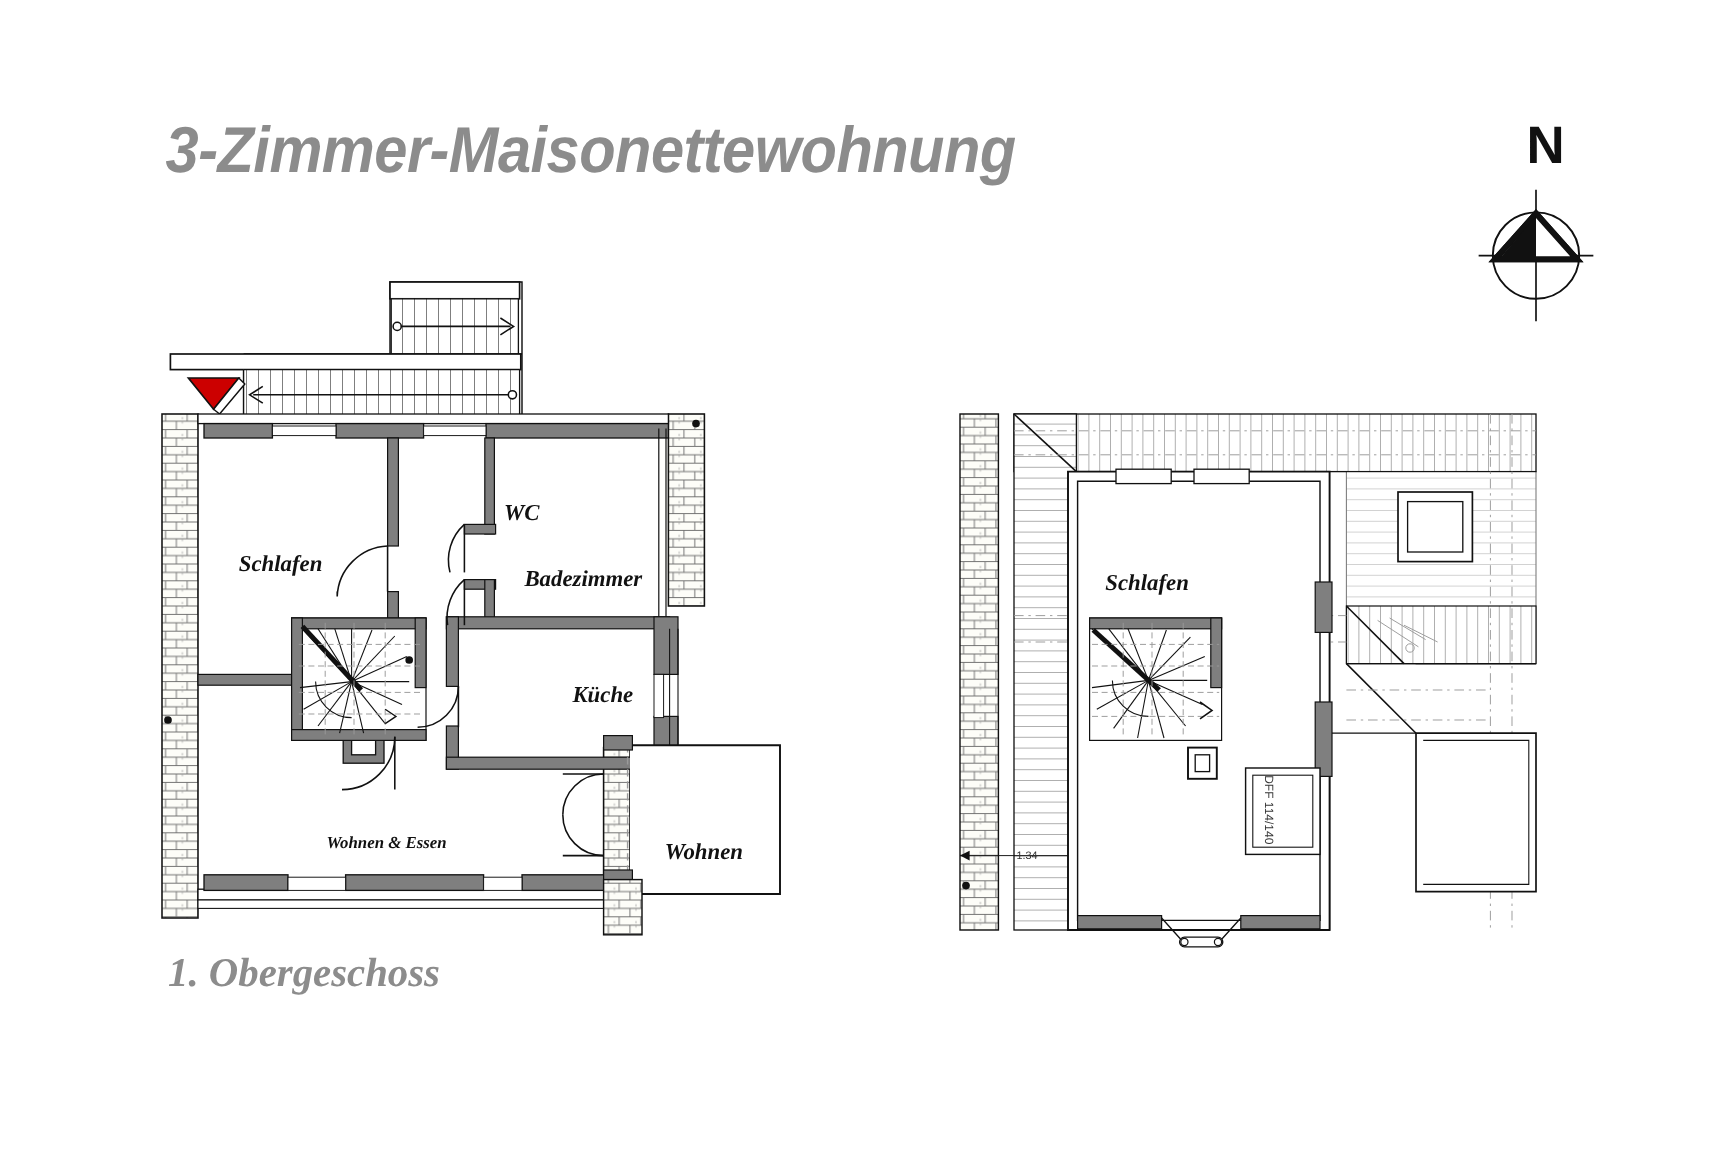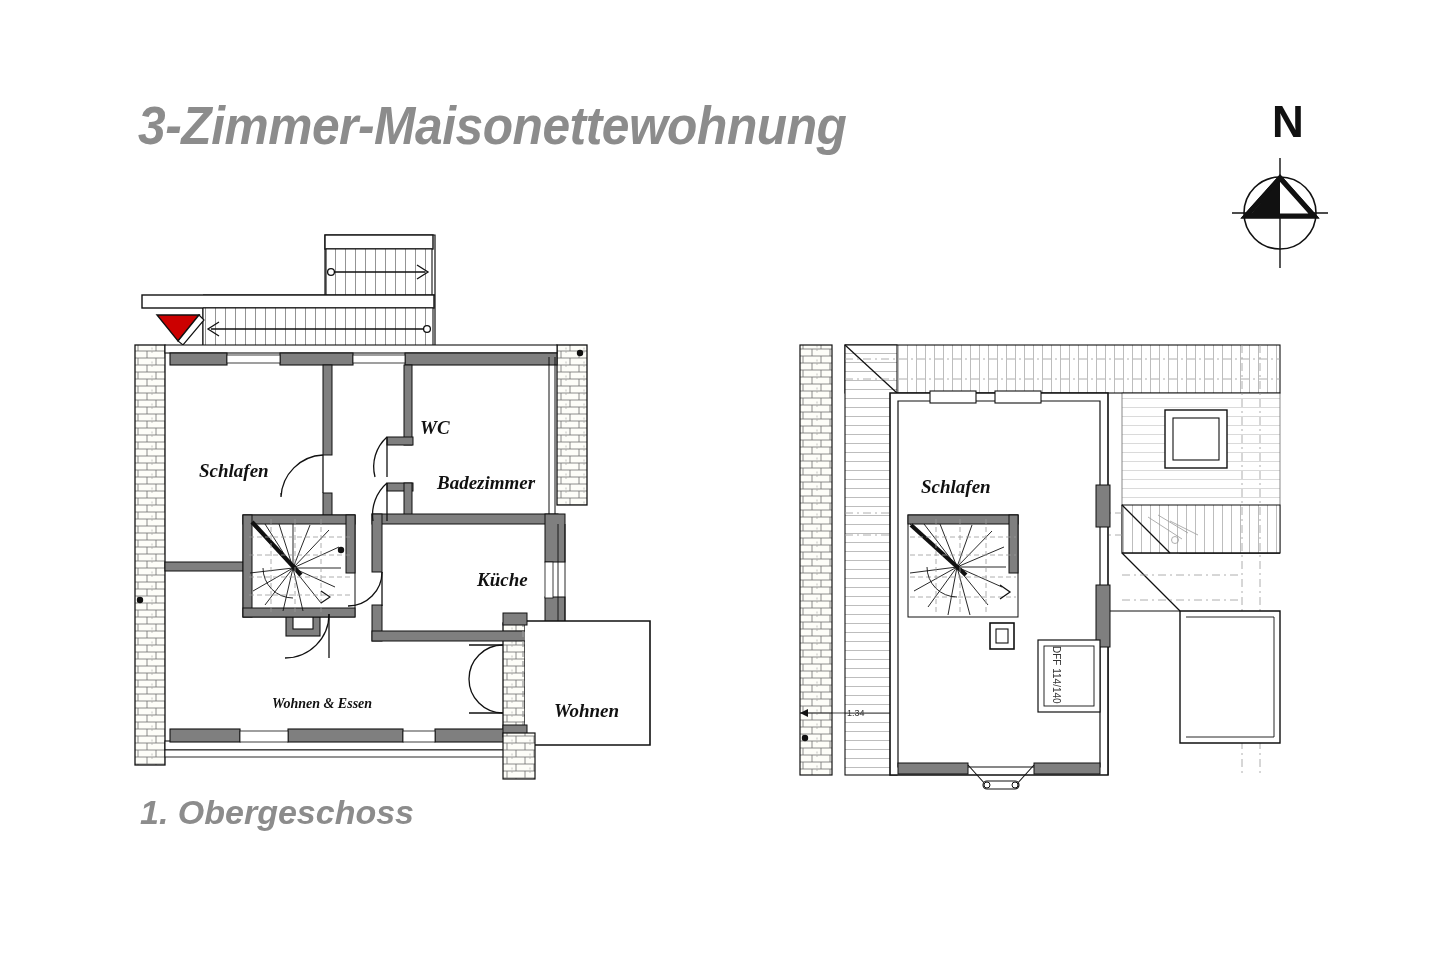--- a/index.html
+++ b/index.html
@@ -22,21 +22,21 @@
     font-size:54px;
     letter-spacing:-0.5px;
     color:#8c8c8c;
     white-space:nowrap;
     transform:scaleX(0.92);
     transform-origin:left top;
   }
 
   .floor-caption{
     position:absolute;
-    font-family:Liberation Sans, sans-serif;
+    font-family:Liberation Serif, serif;
     font-weight:bold;
     font-style:italic;
     font-size:34px;
     color:#8c8c8c;
     white-space:nowrap;
   }
   #cap-og{left:140px;top:793px;}
   #cap-dg{left:803px;top:792px;}
 
   .compass-n{

